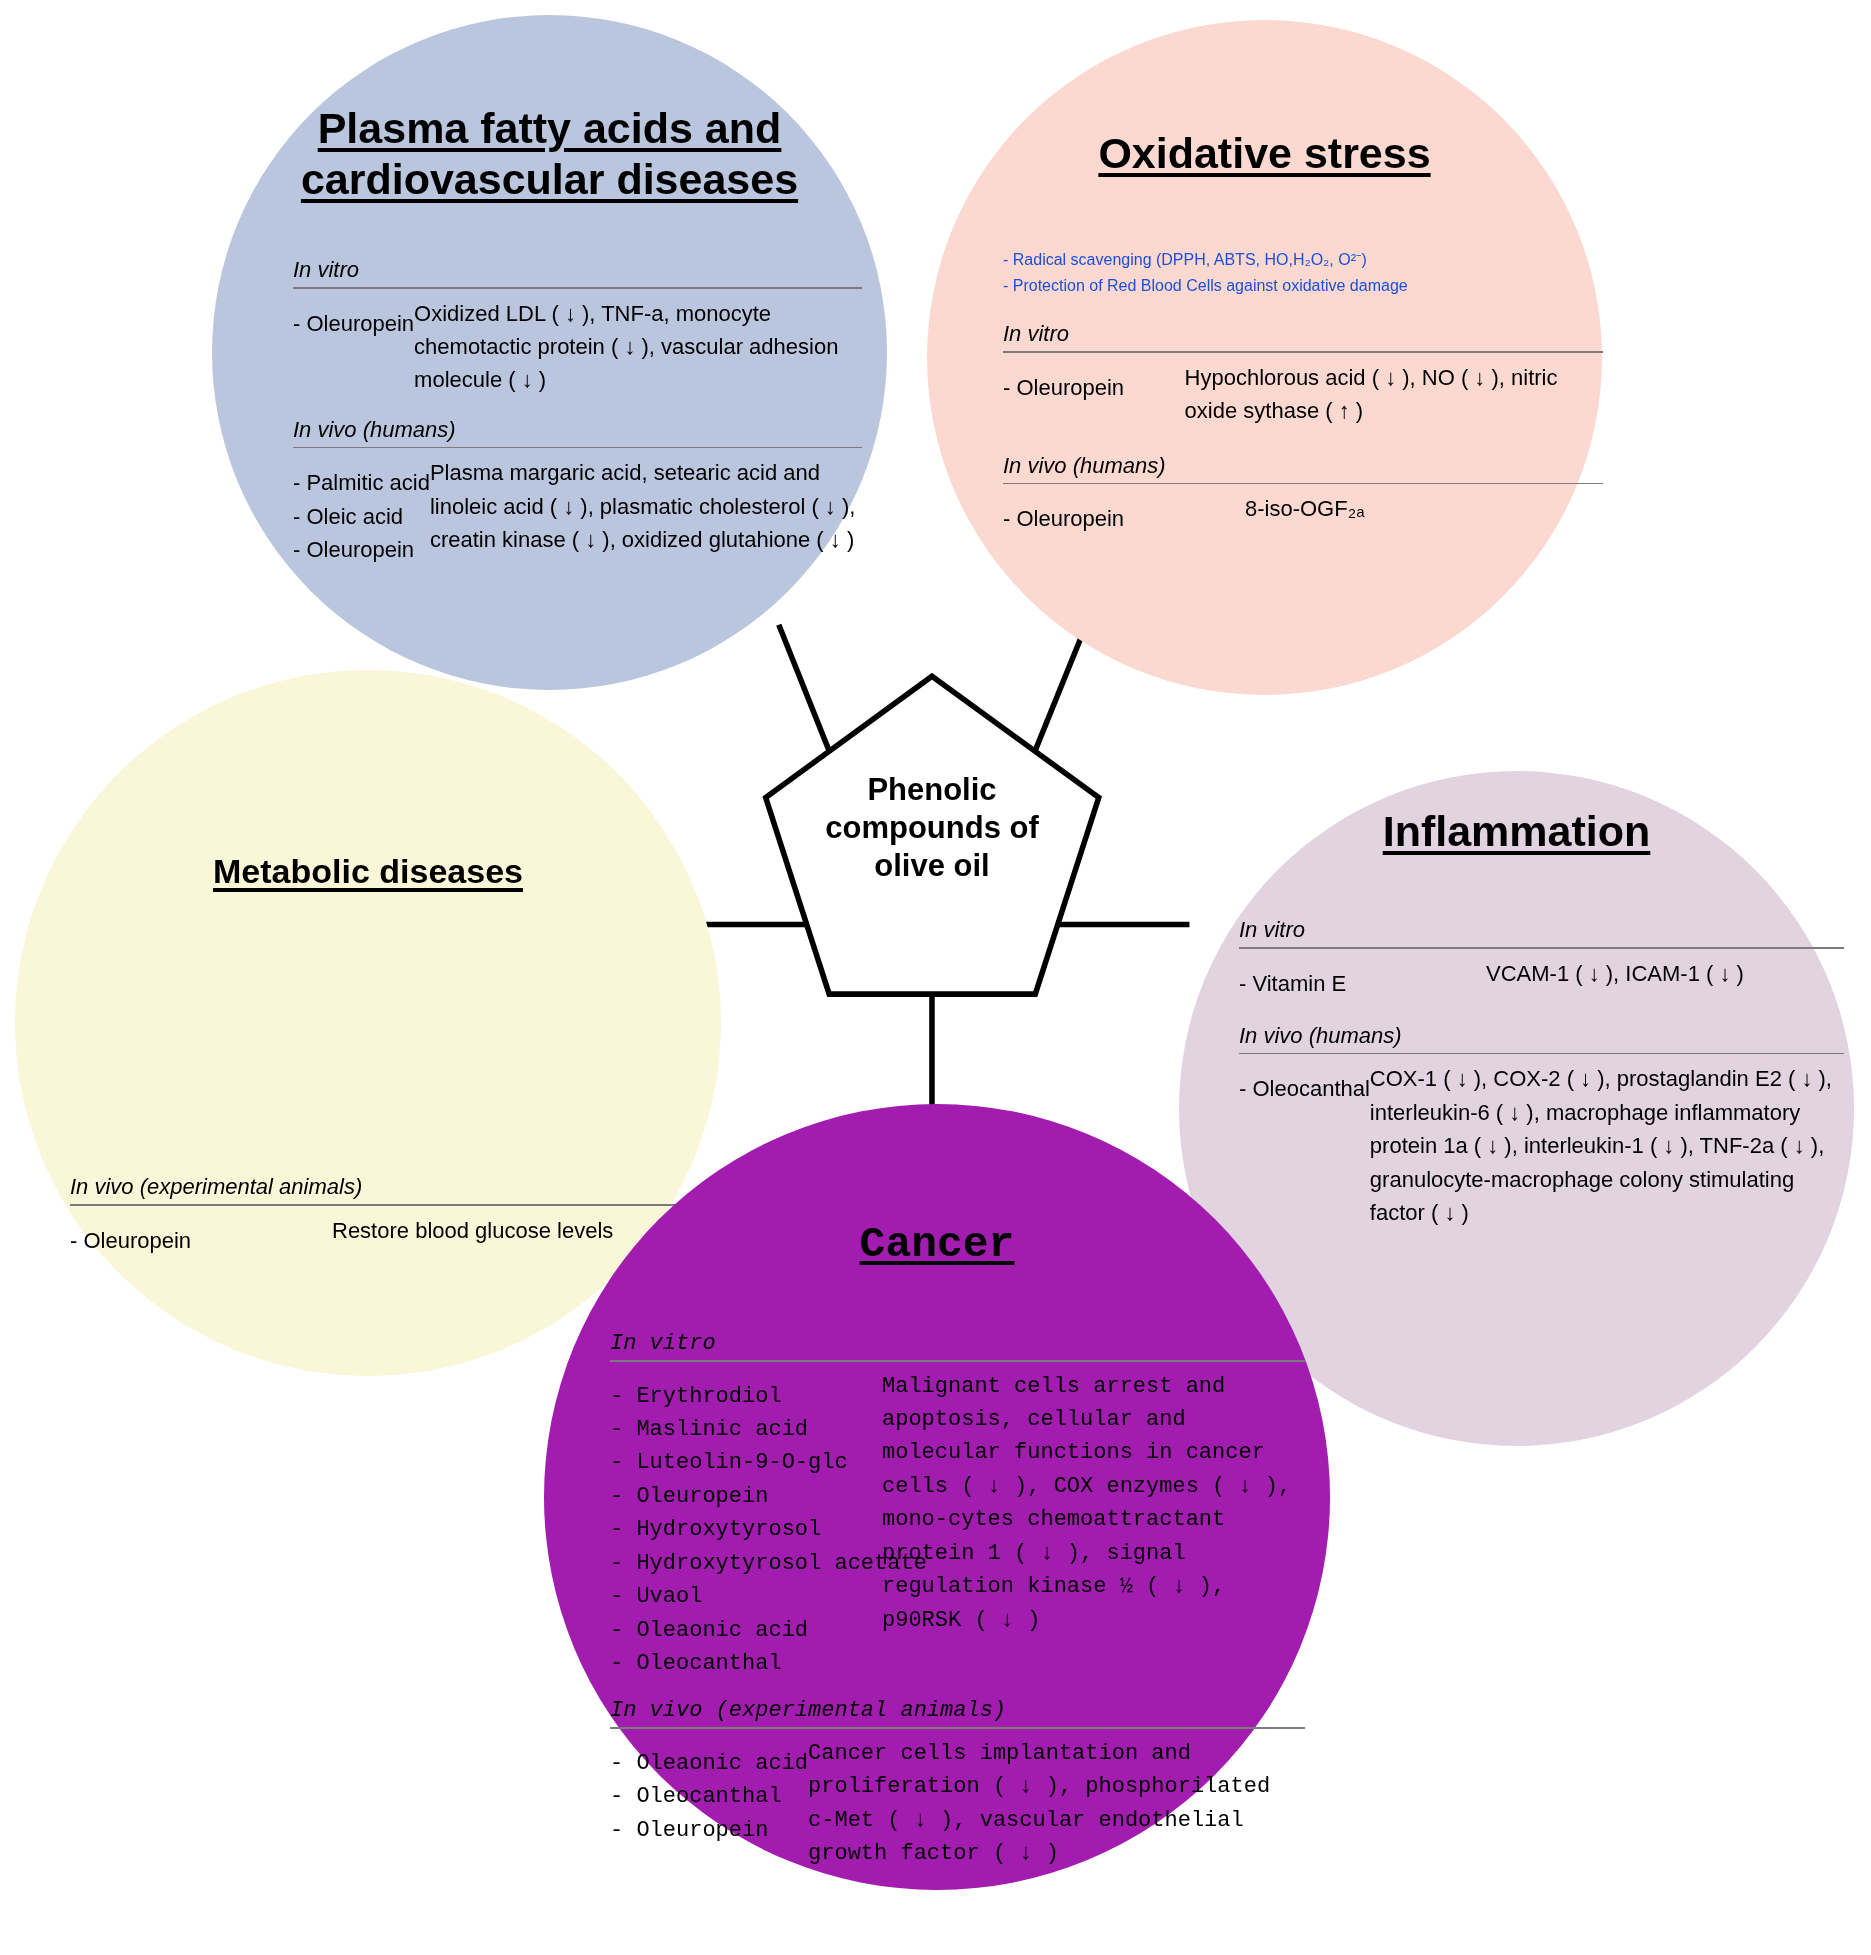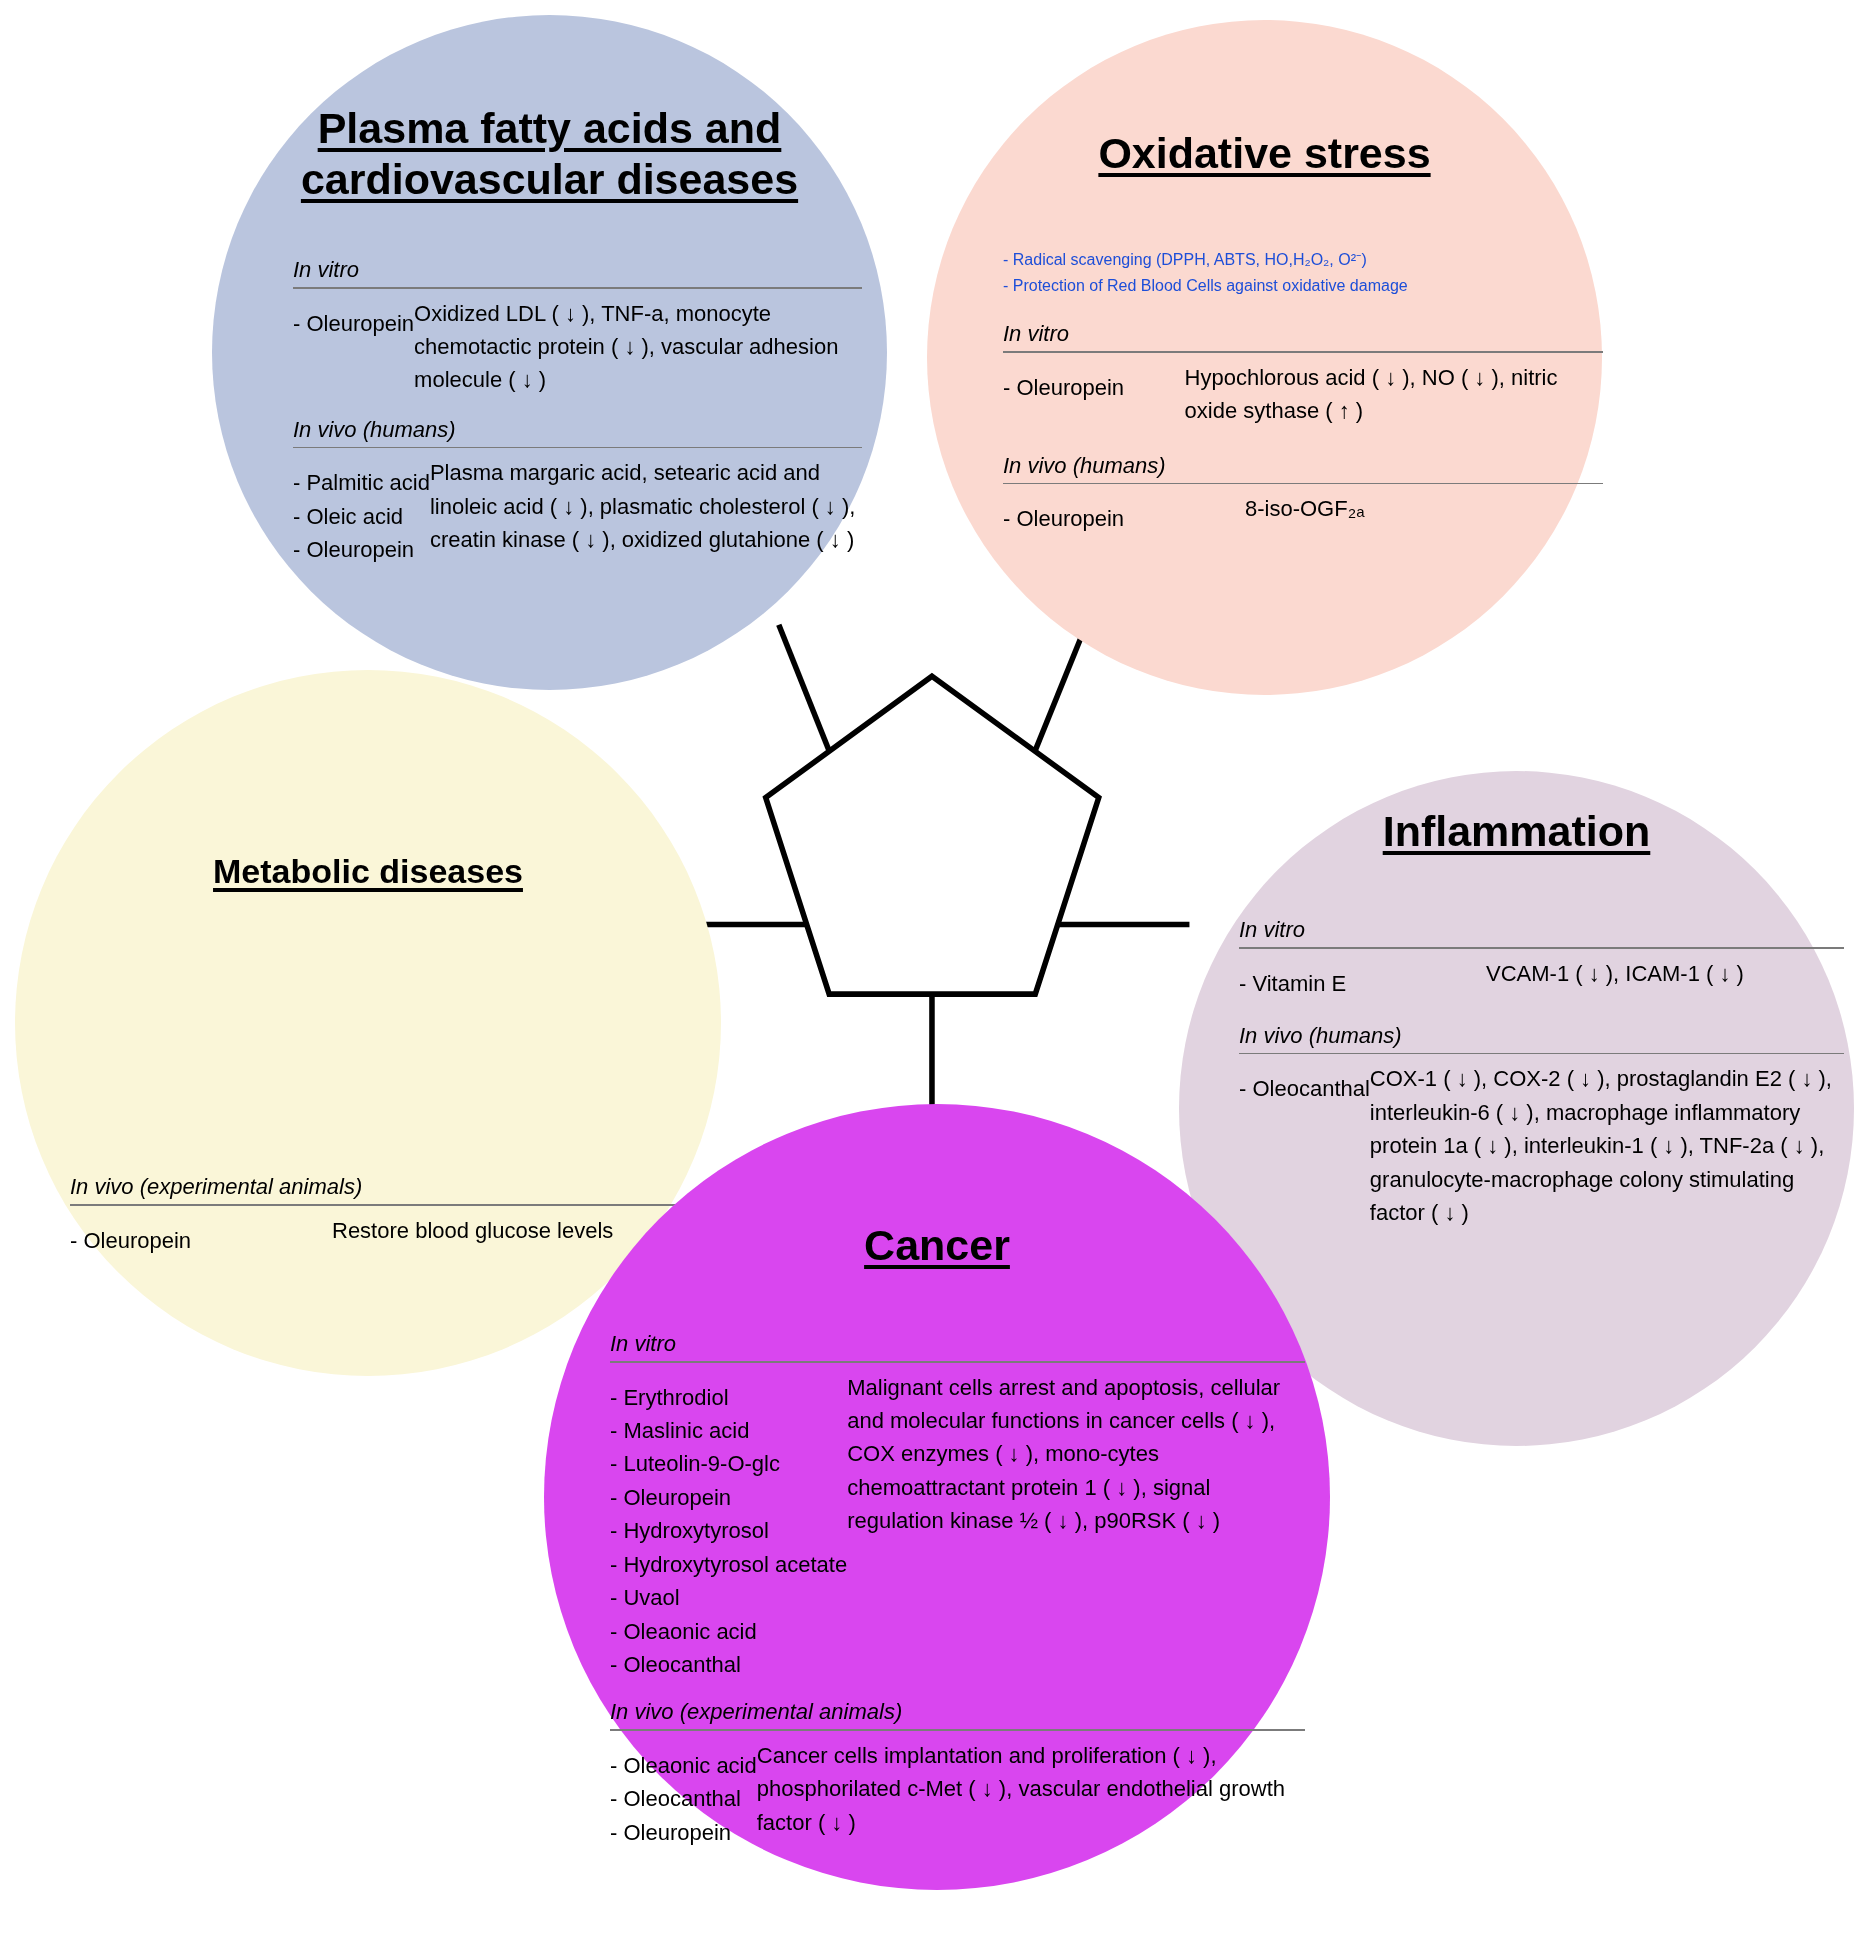--- a/index.html
+++ b/index.html
@@ -120,20 +120,21 @@
 
     <line x1="1688" y1="1598" x2="1545" y2="1240" stroke="#000" stroke-width="11"></line>
     <line x1="2010" y1="1598" x2="2155" y2="1240" stroke="#000" stroke-width="11"></line>
     <line x1="1624" y1="1835" x2="1340" y2="1835" stroke="#000" stroke-width="11"></line>
     <line x1="2078" y1="1835" x2="2360" y2="1835" stroke="#000" stroke-width="11"></line>
     <line x1="1849" y1="1952" x2="1849" y2="2265" stroke="#000" stroke-width="11"></line>
 
     <polygon points="1849,1342 2180,1583 2054,1973 1645,1973 1519,1583" fill="#ffffff" stroke="#000000" stroke-width="11"></polygon>
   </svg>
 
+  <div id="pent-label">Phenolic compounds of olive oil</div>
 
   <div class="bubble" id="b-cvd" style="background: rgb(186, 197, 222);">
     <div class="bubble-inner">
       <div class="bubble-title">
         <div>Plasma fatty acids and</div>
         <div>cardiovascular diseases</div>
       </div>
       <div class="body">
 
         <div class="sec-label">In vitro</div>
@@ -226,21 +227,21 @@
           <div class="col-left bullets">
             <div>- Oleocanthal</div>
           </div>
           <div class="col-right">COX-1 ( ↓ ), COX-2 ( ↓ ), prostaglandin E2 ( ↓ ), interleukin-6 ( ↓ ), macrophage inflammatory protein 1a ( ↓ ), interleukin-1 ( ↓ ), TNF-2a ( ↓ ), granulocyte-macrophage colony stimulating factor ( ↓ )</div>
         </div>
 
       </div>
     </div>
   </div>
 
-  <div class="bubble" id="b-cancer" style="background: #d946ef;">
+  <div class="bubble" id="b-cancer" style="background: #a21caf; font-family: Liberation Mono, monospace;">
     <div class="bubble-inner">
       <div class="bubble-title">Cancer</div>
       <div class="body">
 
         <div class="sec-label">In vitro</div>
         <div class="rule"></div>
         <div class="row">
           <div class="col-left bullets">
             <div>- Erythrodiol</div>
             <div>- Maslinic acid</div>

